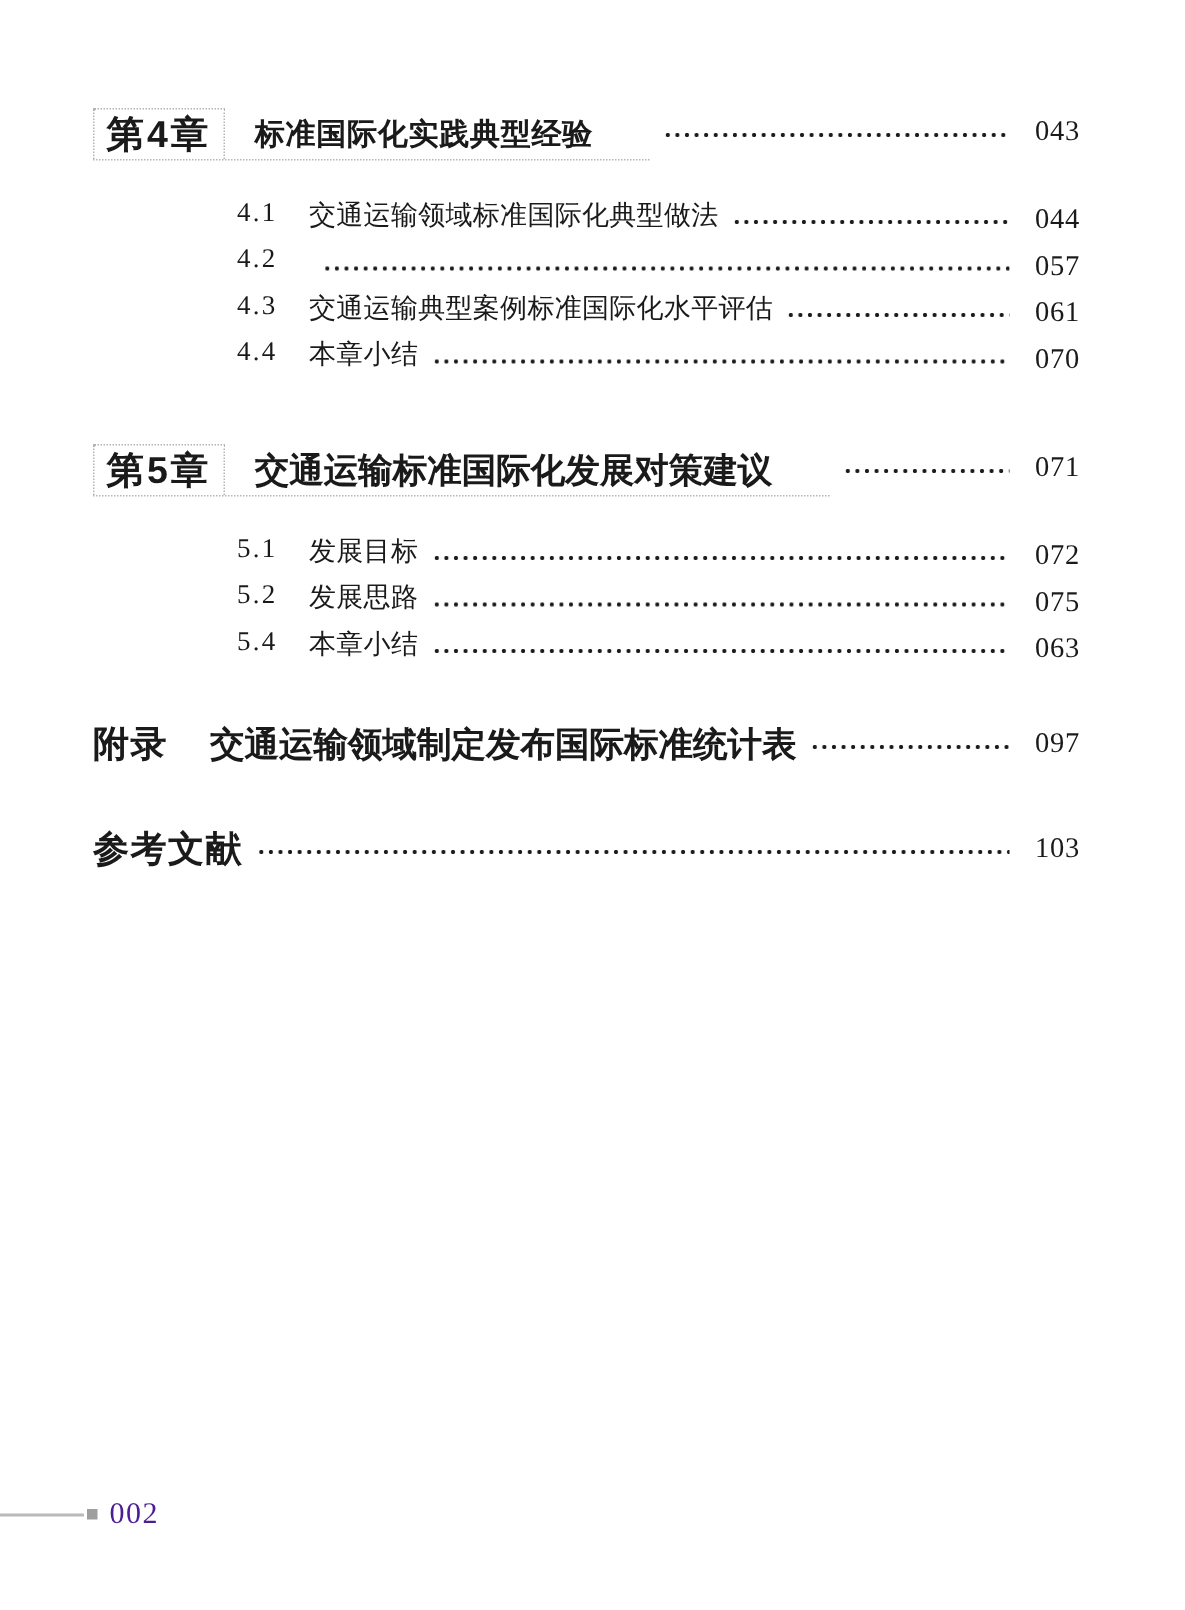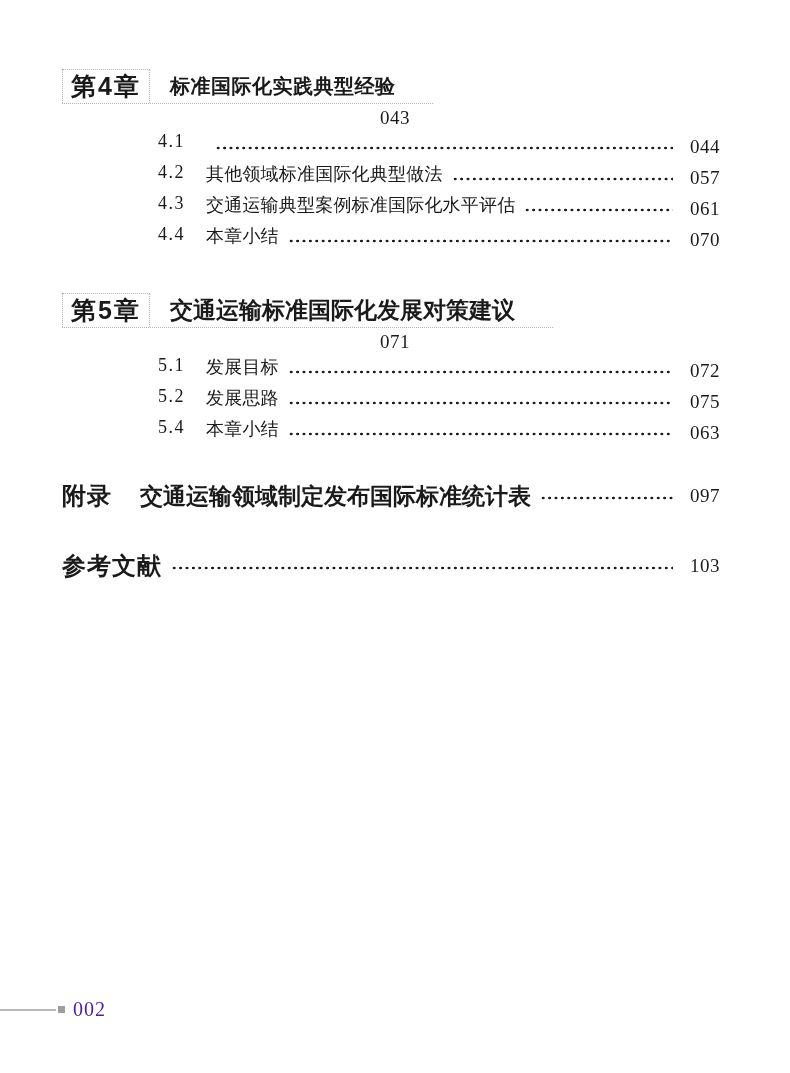--- a/index.html
+++ b/index.html
@@ -33,21 +33,21 @@
     font-family: "Liberation Serif", "DejaVu Serif", serif;
     font-size: 19px;
     width: 38px;
     flex: 0 0 auto;
     text-align: right;
     align-self: center;
     letter-spacing: 0.5px;
   }
 
   
-  .ch-row { display: flex; align-items: flex-start; height: 38px; flex-direction: column; }
+  .ch-row { display: flex; align-items: flex-end; height: 38px; }
   .ch-head {
     display: flex; align-items: center;
     border-bottom: 1px dotted #b5b5b5;
     padding-right: 38px;
     box-sizing: border-box;
     flex: 0 0 auto;
   }
   .ch-num-box {
     border: 1px dotted #b5b5b5;
     border-bottom: none;
@@ -111,26 +111,26 @@
         <span class="ch-num-box">第4章</span>
         <span class="ch-title">标准国际化实践典型经验</span>
       </div>
       <div class="leader"></div>
       <span class="page-num">043</span>
     </div>
 
     <div class="sub-group">
       <div class="sub-row">
         <span class="sub-num">4.1</span>
+        <span class="sub-title">交通运输领域标准国际化典型做法</span>
         <div class="leader"></div>
         <span class="page-num">044</span>
       </div>
       <div class="sub-row">
         <span class="sub-num">4.2</span>
-        <span class="sub-title">其他领域标准国际化典型做法</span>
         <div class="leader"></div>
         <span class="page-num">057</span>
       </div>
       <div class="sub-row">
         <span class="sub-num">4.3</span>
         <span class="sub-title">交通运输典型案例标准国际化水平评估</span>
         <div class="leader"></div>
         <span class="page-num">061</span>
       </div>
       <div class="sub-row">

